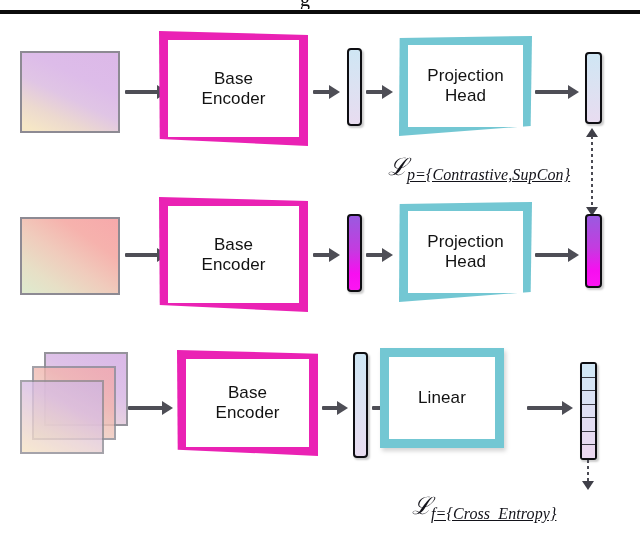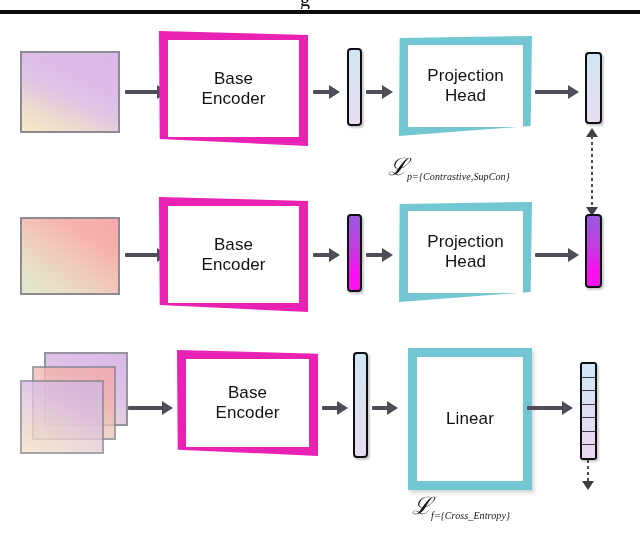--- a/index.html
+++ b/index.html
@@ -179,23 +179,24 @@
     white-space: nowrap;
   }
   .loss .script-l {
     font-style: italic;
     font-size: 24px;
     font-family: "DejaVu Serif", serif;
     letter-spacing: -1px;
   }
   .loss .sub {
     font-style: italic;
-    font-size: 10px;
+    font-size: 16px;
     vertical-align: -5px;
     letter-spacing: .1px;
+    text-decoration: underline;
   }
 
   
   .caption {
     position: absolute;
     width: 640px;
     text-align: center;
     font-family: "Liberation Serif", serif;
     font-size: 20px;
     color: #101010;
@@ -331,21 +332,21 @@
       <div class="head" style="left:15px;"></div>
     </div>
 
     <div class="abs vec vec-pale" style="left:353px;top:12px;width:15px;height:106px;"></div>
 
     <div class="arrow-h" style="left:372px;top:61px;width:28px;">
       <div class="shaft" style="width:16px;"></div>
       <div class="head" style="left:15px;"></div>
     </div>
 
-    <div class="abs sketch-box sketch-cyan" style="left:408px;top:8px;width:124px;height:142px;">
+    <div class="abs sketch-box sketch-cyan" style="left:380px;top:8px;width:124px;height:100px;">
       <div class="sketch-inner">
         <div>Linear</div>
       </div>
     </div>
 
     <div class="arrow-h" style="left:527px;top:61px;width:48px;">
       <div class="shaft" style="width:36px;"></div>
       <div class="head" style="left:35px;"></div>
     </div>
 

